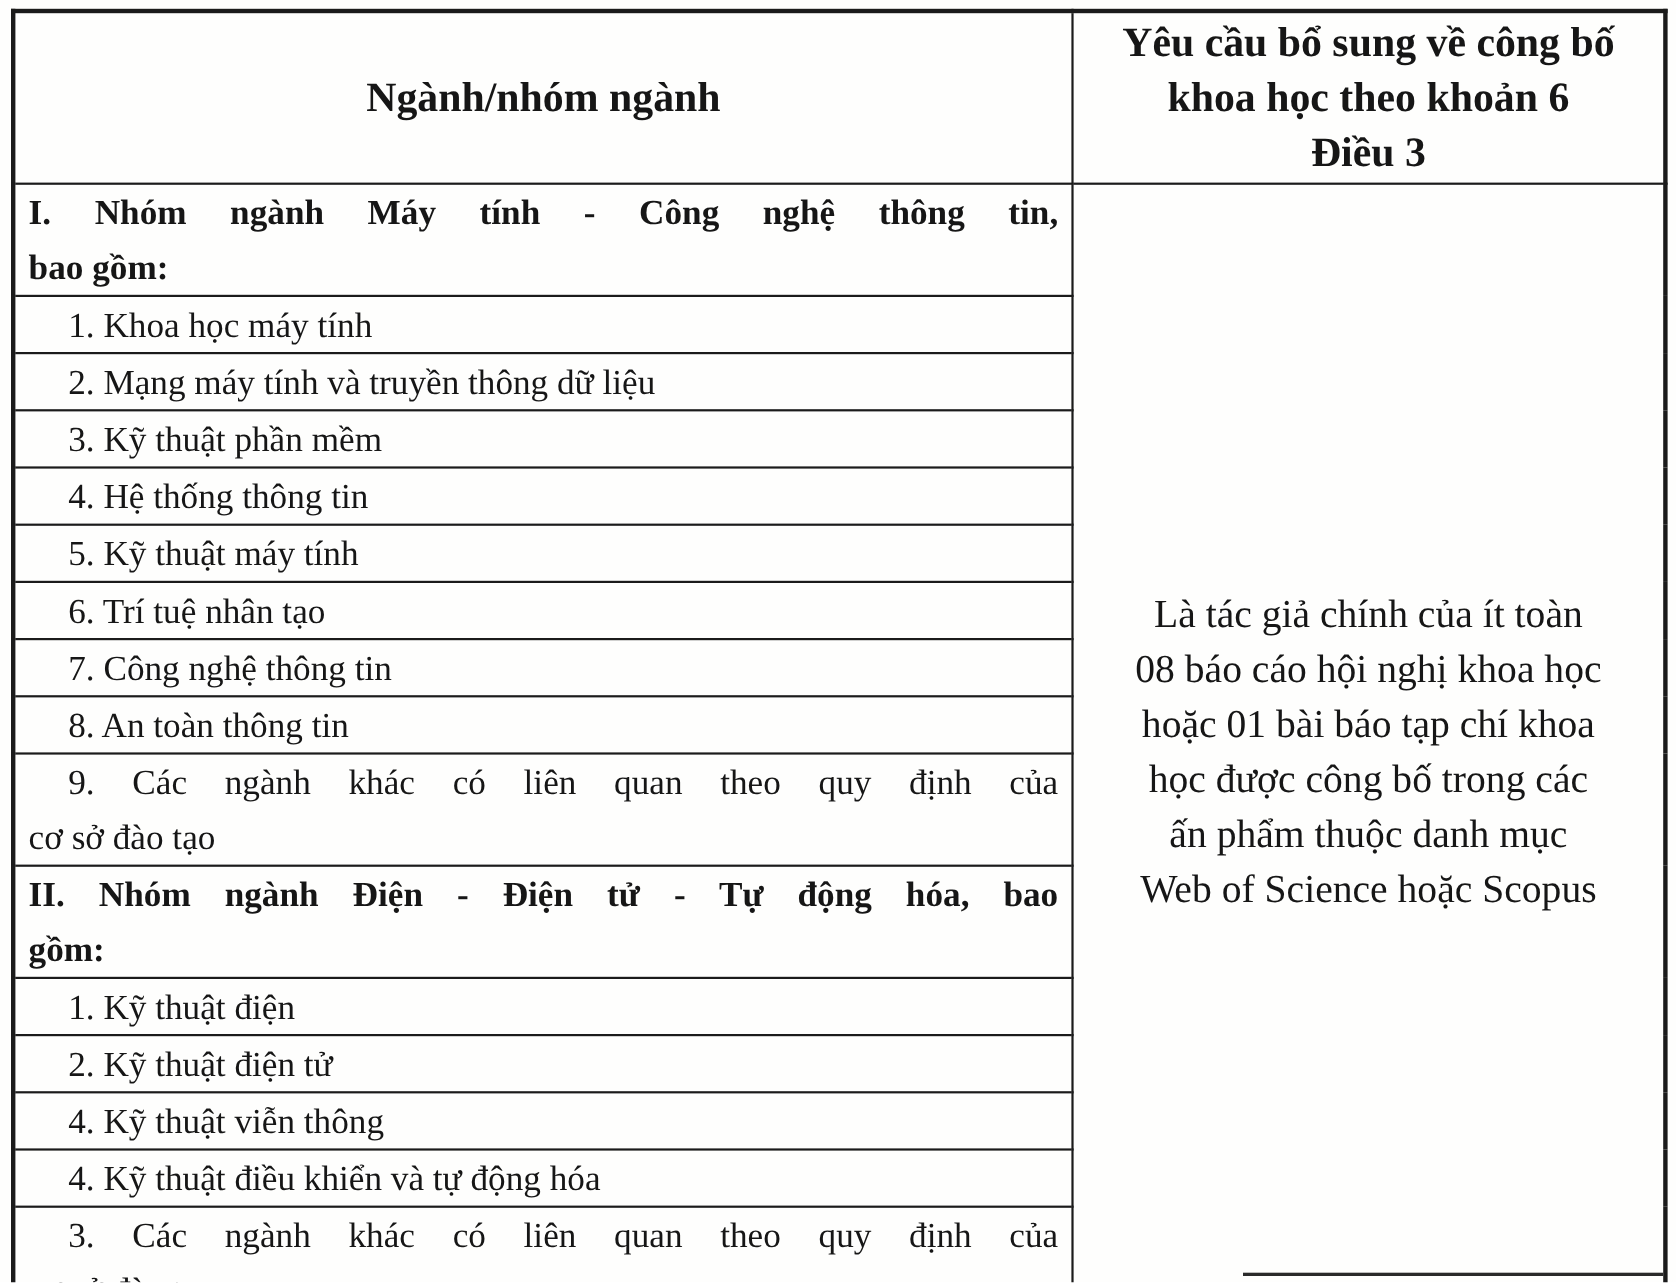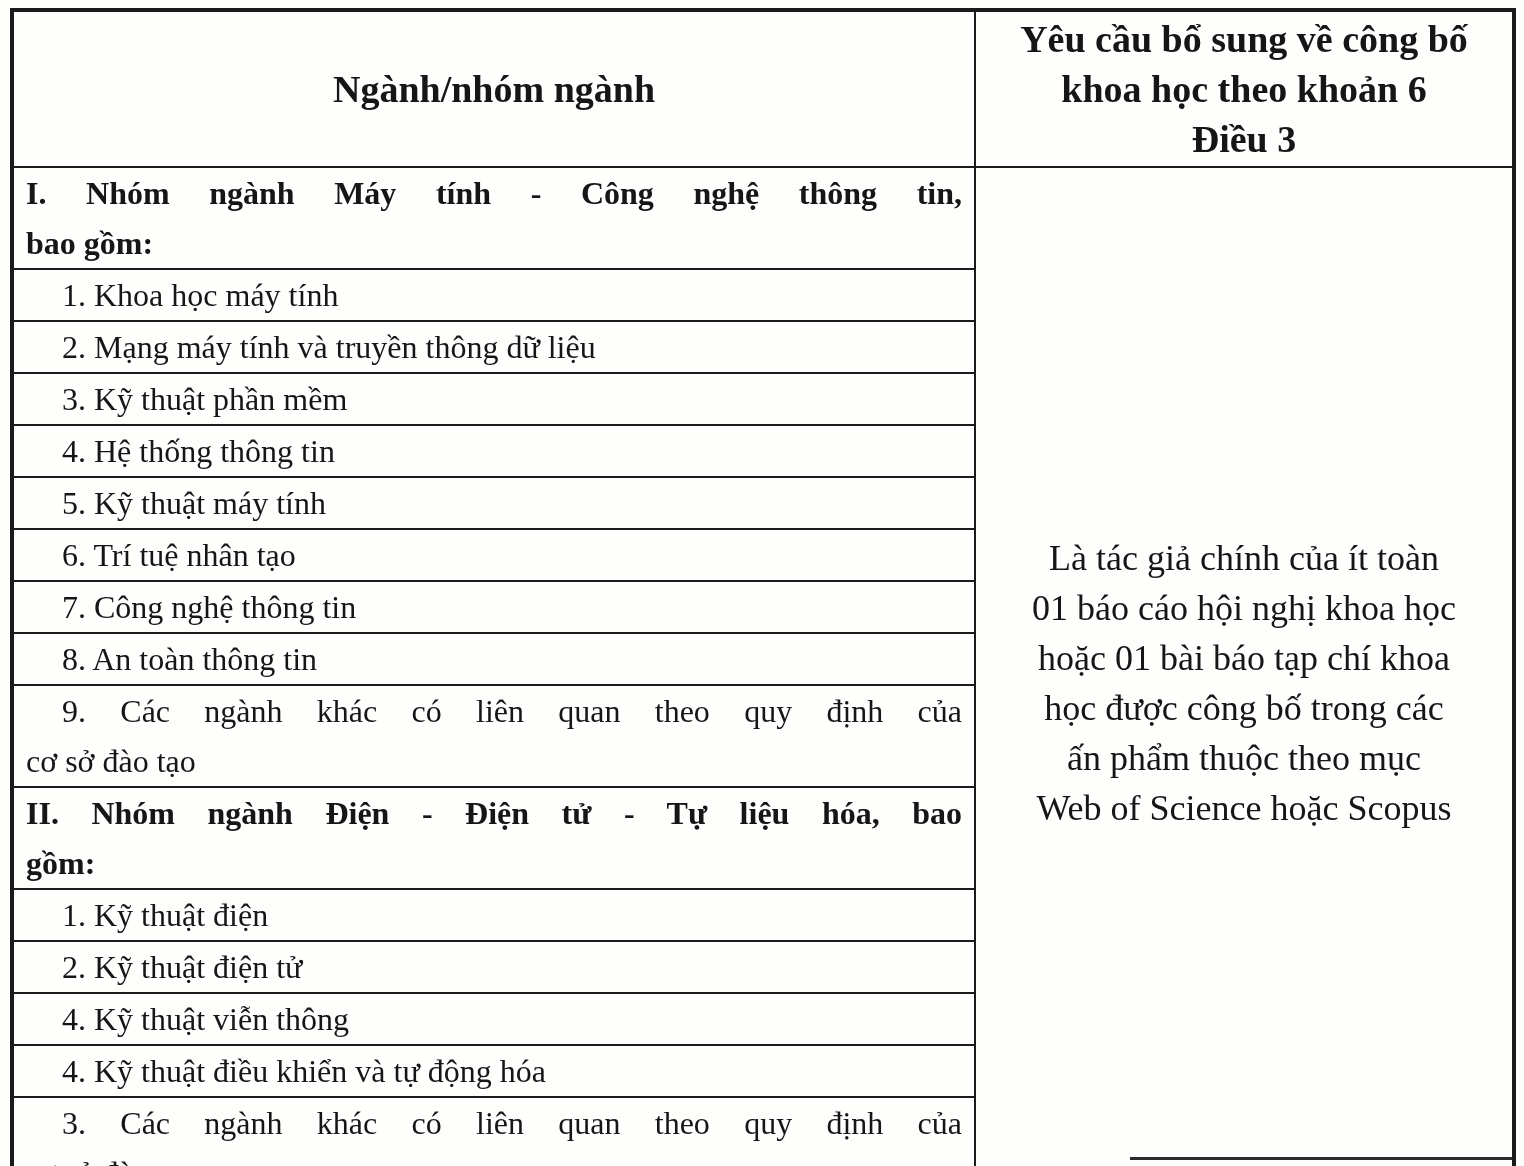--- a/index.html
+++ b/index.html
@@ -102,24 +102,24 @@
       </tr>
     </thead>
     <tbody>
       <tr>
         <td class="lcell sec rh100">
           <span class="ln jfull">I. Nhóm ngành Máy tính - Công nghệ thông tin,</span>
           <span class="ln">bao gồm:</span>
         </td>
         <td class="req-cell" rowspan="16">
           <span class="req-line">Là tác giả chính của ít toàn</span>
-          <span class="req-line">01 báo cáo hội nghị khoa học</span>
+          <span class="req-line">08 báo cáo hội nghị khoa học</span>
           <span class="req-line">hoặc 01 bài báo tạp chí khoa</span>
           <span class="req-line">học được công bố trong các</span>
-          <span class="req-line">ấn phẩm thuộc theo mục</span>
+          <span class="req-line">ấn phẩm thuộc danh mục</span>
           <span class="req-line">Web of Science hoặc Scopus</span>
         </td>
       </tr>
       <tr>
         <td class="lcell rh50">
           <span class="ln indent">1. Khoa học máy tính</span>
         </td>
       </tr>
       <tr>
         <td class="lcell rh50">
@@ -157,21 +157,21 @@
         </td>
       </tr>
       <tr>
         <td class="lcell rh100">
           <span class="ln jfull indent">9. Các ngành khác có liên quan theo quy định của</span>
           <span class="ln">cơ sở đào tạo</span>
         </td>
       </tr>
       <tr>
         <td class="lcell sec rh100">
-          <span class="ln jfull">II. Nhóm ngành Điện - Điện tử - Tự liệu hóa, bao</span>
+          <span class="ln jfull">II. Nhóm ngành Điện - Điện tử - Tự động hóa, bao</span>
           <span class="ln">gồm:</span>
         </td>
       </tr>
       <tr>
         <td class="lcell rh50">
           <span class="ln indent">1. Kỹ thuật điện</span>
         </td>
       </tr>
       <tr>
         <td class="lcell rh50">

